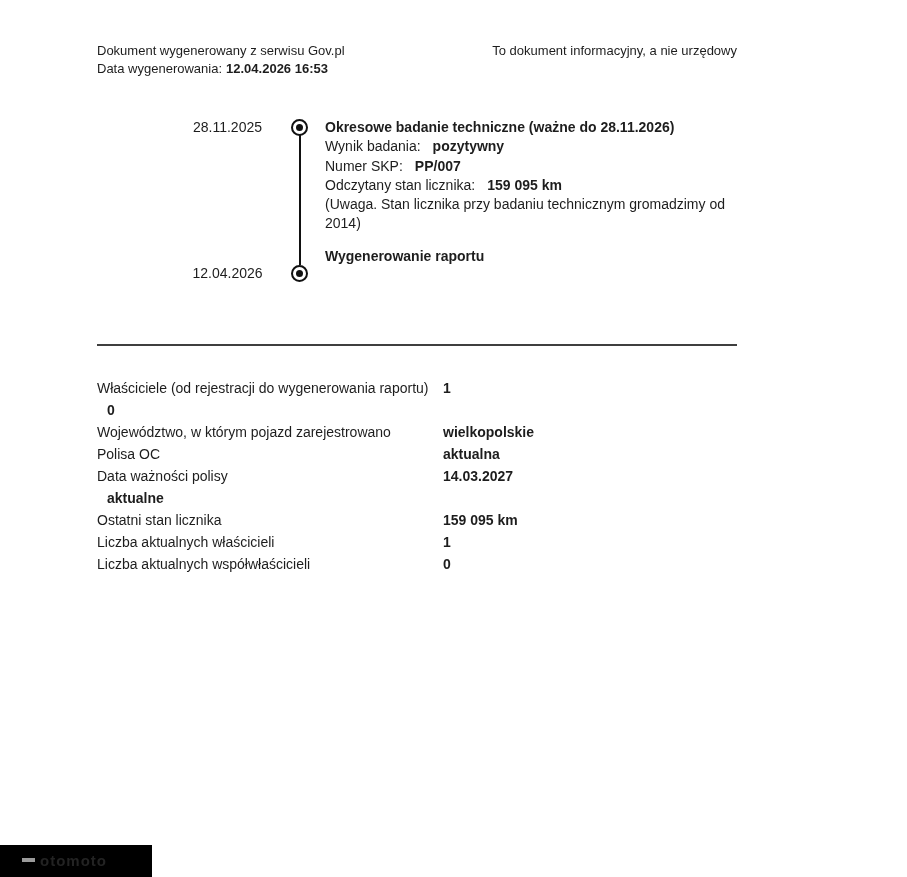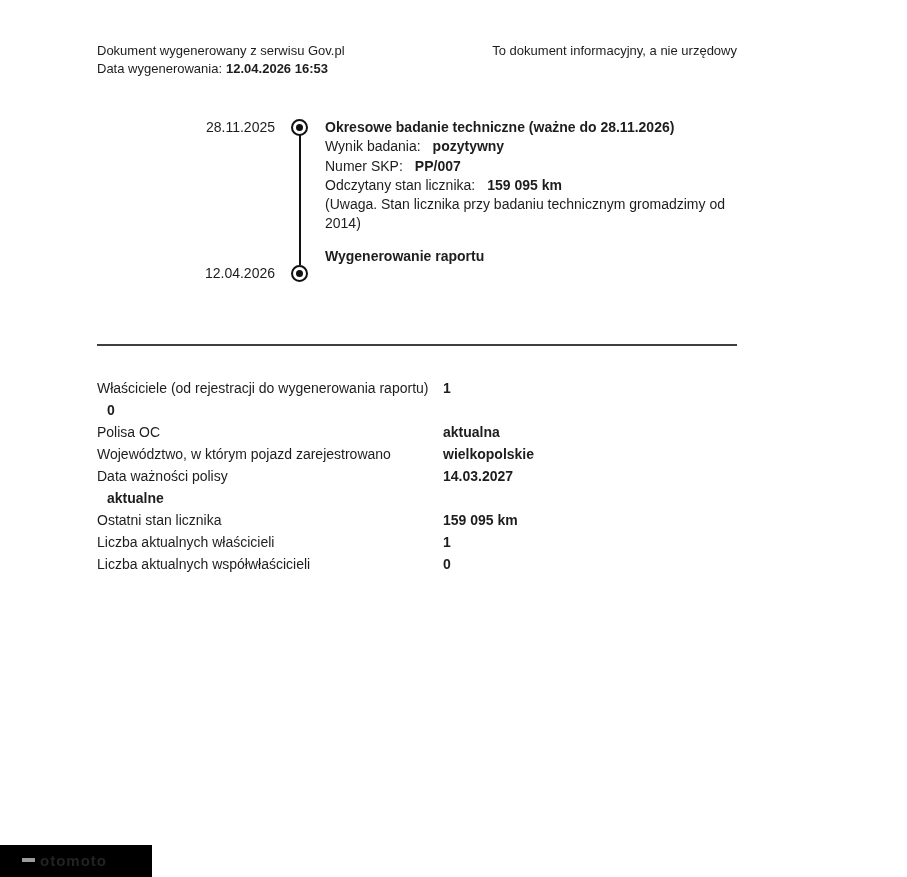--- a/index.html
+++ b/index.html
@@ -13,21 +13,21 @@
   }
   .page{position:absolute;inset:0;border-radius:15px;}
 
   
   .hdr-left{position:absolute;left:97px;top:42px;font-size:13px;line-height:18px;}
   .hdr-left .bold{font-weight:700;margin-left:4px;}
   .hdr-right{position:absolute;top:42px;right:170px;font-size:13px;line-height:18px;text-align:right;}
 
   
   .tl-connector{position:absolute;left:299px;top:135px;width:2px;height:130px;background:#111;}
-  .tl-date{position:absolute;left:180px;width:95px;text-align:right;font-size:14px;line-height:19.3px;}
+  .tl-date{position:absolute;left:180px;width:95px;text-align:center;font-size:14px;line-height:19.3px;}
   .tl-date.d1{top:118px;}
   .tl-date.d2{top:264px;}
   .tl-marker{position:absolute;left:291px;width:13px;height:13px;border:2px solid #111;border-radius:50%;background:#fff;}
   .tl-marker.m1{top:118.5px;}
   .tl-marker.m2{top:264.5px;}
   .tl-marker::after{content:"";position:absolute;left:3px;top:3px;width:7px;height:7px;border-radius:50%;background:#111;}
   .tl-content{position:absolute;left:325px;width:412px;font-size:14px;line-height:19.3px;}
   .tl-content.c1{top:118px;}
   .tl-content.c2{top:247px;}
   .tl-title{font-weight:700;}
@@ -84,26 +84,26 @@
 
   <div class="summary">
     <div class="summary-row">
       <div class="summary-label">Właściciele (od rejestracji do wygenerowania raportu)</div>
       <div class="summary-value">1</div>
     </div>
     <div class="summary-row">
       <div class="summary-value">0</div>
     </div>
     <div class="summary-row">
+      <div class="summary-label">Województwo, w którym pojazd zarejestrowano</div>
+      <div class="summary-value">wielkopolskie</div>
+    </div>
+    <div class="summary-row">
       <div class="summary-label">Polisa OC</div>
       <div class="summary-value">aktualna</div>
-    </div>
-    <div class="summary-row">
-      <div class="summary-label">Województwo, w którym pojazd zarejestrowano</div>
-      <div class="summary-value">wielkopolskie</div>
     </div>
     <div class="summary-row">
       <div class="summary-label">Data ważności polisy</div>
       <div class="summary-value">14.03.2027</div>
     </div>
     <div class="summary-row">
       <div class="summary-value">aktualne</div>
     </div>
     <div class="summary-row">
       <div class="summary-label">Ostatni stan licznika</div>

